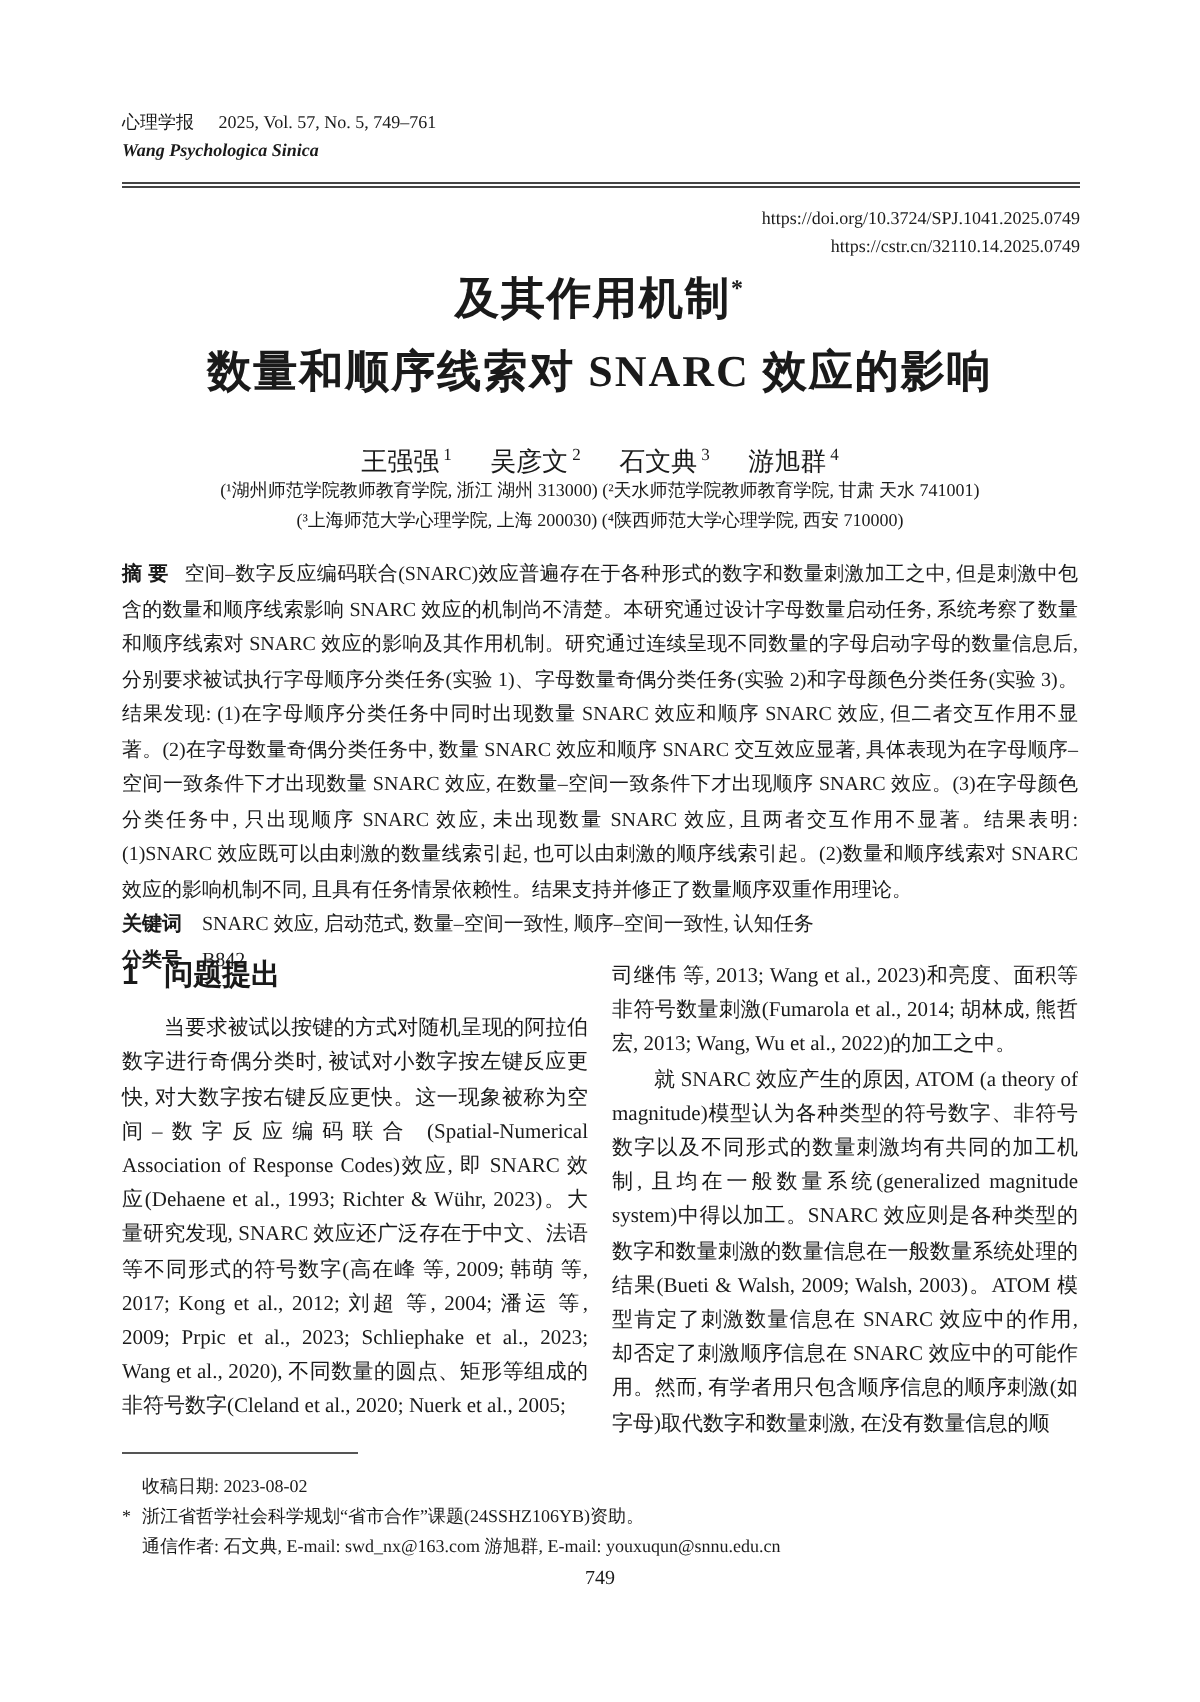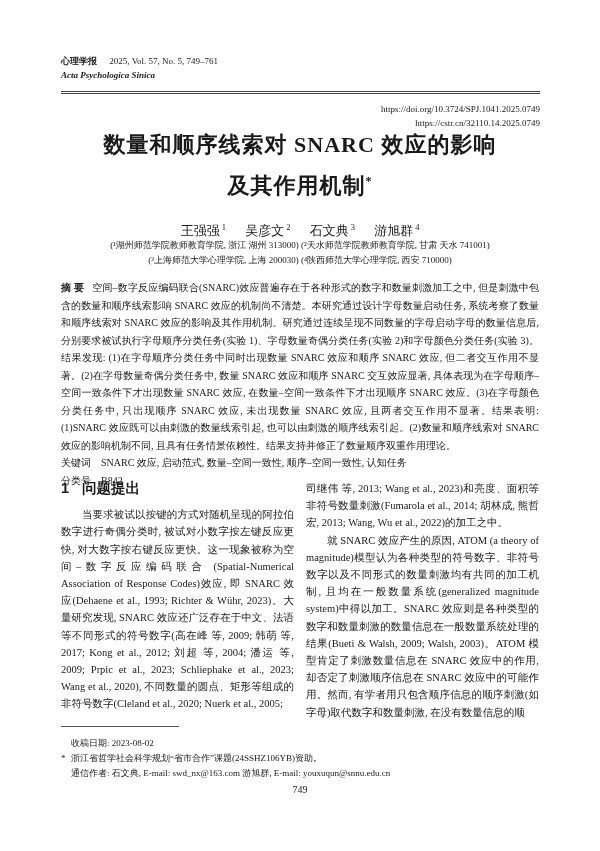--- a/index.html
+++ b/index.html
@@ -19,21 +19,21 @@
 
   
   .header {
     position: absolute;
     top: 54px; left: 61px; right: 60px;
     display: flex;
     justify-content: space-between;
     font-size: 9px;
     line-height: 14px;
   }
-  .header .left .cn { font-weight: bold; margin-right: 10px; }
+  .header .left .cn { font-weight: normal; margin-right: 10px; }
   .header .left .en { font-weight: bold; font-style: italic; }
   .header .right { text-align: right; margin-top: 48px; }
 
   .double-rule {
     position: absolute;
     top: 91px; left: 61px; right: 60px;
     height: 3px;
     border-top: 1px solid #444;
     border-bottom: 1px solid #444;
   }
@@ -73,21 +73,21 @@
   
   .abstract-block {
     position: absolute;
     top: 279px; left: 61px; width: 478px;
     font-size: 10px;
     line-height: 17.5px;
     text-align: justify;
   }
   .abstract-block .label { font-weight: bold; font-family: "Liberation Sans", sans-serif; margin-right: 8px; }
   .kw-line { margin-top: 0; }
-  .kw-line .label { font-weight: normal; font-family: "Liberation Sans", sans-serif; margin-right: 10px; }
+  .kw-line .label { font-weight: bold; font-family: "Liberation Sans", sans-serif; margin-right: 10px; }
 
   
   .columns {
     position: absolute;
     top: 480px; left: 61px; width: 478px;
     display: flex;
     gap: 12px;
   }
   .col { width: 233px; font-size: 10.5px; line-height: 17.2px; text-align: justify; }
   .section-heading {
@@ -127,33 +127,33 @@
 <body>
 
 <div class="page">
 
   <div class="header">
     <div class="left">
       <div>
         <span class="cn">心理学报</span>
         <span>2025, Vol. 57, No. 5, 749–761</span>
       </div>
-      <div class="en">Acta Psychologica Sinica</div>
+      <div class="en">Wang Psychologica Sinica</div>
     </div>
     <div class="right">
       <div>https://doi.org/10.3724/SPJ.1041.2025.0749</div>
       <div>https://cstr.cn/32110.14.2025.0749</div>
     </div>
   </div>
 
   <div class="double-rule"></div>
 
   <div class="title">
+    <div><span>及其作用机制</span><sup>*</sup></div>
     <div>数量和顺序线索对 SNARC 效应的影响</div>
-    <div><span>及其作用机制</span><sup>*</sup></div>
   </div>
 
   <div class="authors">
     <span class="author"><span>王强强</span><sup>1</sup></span>
     <span class="author"><span>吴彦文</span><sup>2</sup></span>
     <span class="author"><span>石文典</span><sup>3</sup></span>
     <span class="author"><span>游旭群</span><sup>4</sup></span>
   </div>
 
   <div class="affils">

